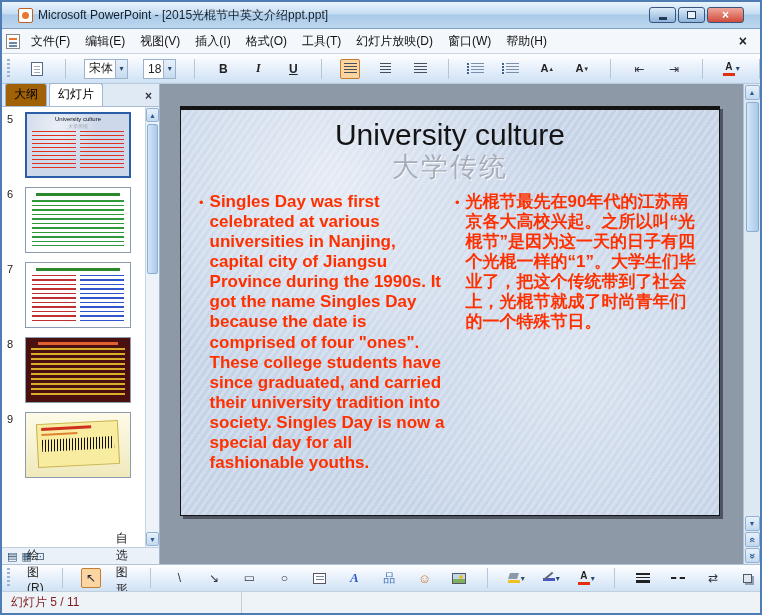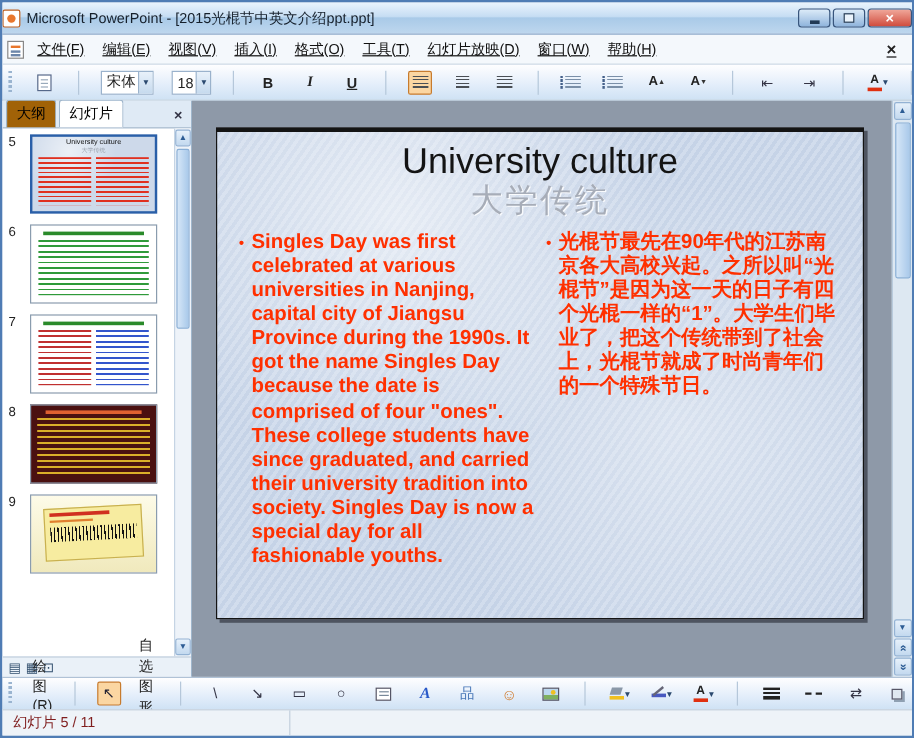--- a/index.html
+++ b/index.html
@@ -1,35 +1,35 @@
 <!DOCTYPE html>
 <html><head>
 <meta charset="utf-8">
 <style>
   html,body{margin:0;padding:0;background:#c8c8c8;font-family:"Liberation Sans","DejaVu Sans",sans-serif;}
   *{box-sizing:border-box;}
   .window{width:762px;height:615px;border:2px solid #4f7cb4;display:flex;flex-direction:column;background:#eef3f9;overflow:hidden;}
 
   
-  .titlebar{height:27px;flex:0 0 27px;display:flex;align-items:center;gap:5px;padding:0 0;
+  .titlebar{height:27px;flex:0 0 27px;display:flex;align-items:center;gap:5px;padding:0 16px;
     background:linear-gradient(180deg,#eaf4fd 0%,#c6ddf3 45%,#a9cae8 50%,#bed7ee 100%);
     border-bottom:1px solid #7f9fc4;}
   .app-icon{width:15px;height:15px;background:#fff;border:1px solid #c06020;border-radius:2px;position:relative;flex:0 0 15px;}
   .app-icon::before{content:"";position:absolute;left:3px;top:3px;width:7px;height:7px;border-radius:50%;background:#e8762c;}
   .title-text{font-size:12px;color:#16202c;white-space:nowrap;overflow:hidden;}
   .win-controls{margin-left:auto;display:flex;gap:2px;}
   .winbtn{height:16px;border:1px solid #38557c;border-radius:3px;display:inline-flex;align-items:center;justify-content:center;}
   .winbtn.min,.winbtn.res{width:27px;background:linear-gradient(#dcebf8,#8fb4dc);}
   .winbtn.close{width:37px;background:linear-gradient(#f0a79a,#d04b3c);color:#fff;font-weight:bold;font-size:12px;}
   .glyph-min{width:8px;height:3px;background:#223a55;margin-top:7px;}
   .glyph-res{width:9px;height:8px;border:1px solid #223a55;background:#eaf3fb;}
 
   
   .menubar{height:25px;flex:0 0 25px;display:flex;align-items:center;gap:1px;padding:12px 4px;
-    background:#f4f8fc;border-bottom:1px solid #c8d4e2;font-size:12px;color:#111;text-decoration:underline;}
+    background:#f4f8fc;border-bottom:1px solid #c8d4e2;font-size:12px;color:#111;}
   .menu-appicon{width:14px;height:15px;background:#fff;border:1px solid #888;position:relative;margin-right:3px;}
   .menu-appicon::before{content:"";position:absolute;left:2px;top:3px;width:8px;height:2px;background:#e8762c;box-shadow:0 4px 0 #6c86aa,0 7px 0 #6c86aa;}
   .menu-item{padding:3px 7px;white-space:nowrap;border-radius:2px;}
   .menu-close{margin-left:auto;font-size:14px;font-weight:bold;padding:0 9px;color:#222;}
 
   
   .toolbar,.drawbar{display:flex;align-items:center;gap:15px;padding:0 3px;
     background:linear-gradient(180deg,#fefeff,#e2edfa 60%,#cfe2f4);font-size:12px;color:#222;}
   .toolbar{height:30px;flex:0 0 30px;border-bottom:1px solid #b8cadd;}
   .drawbar{height:27px;flex:0 0 27px;border-top:1px solid #b0c2d6;}

